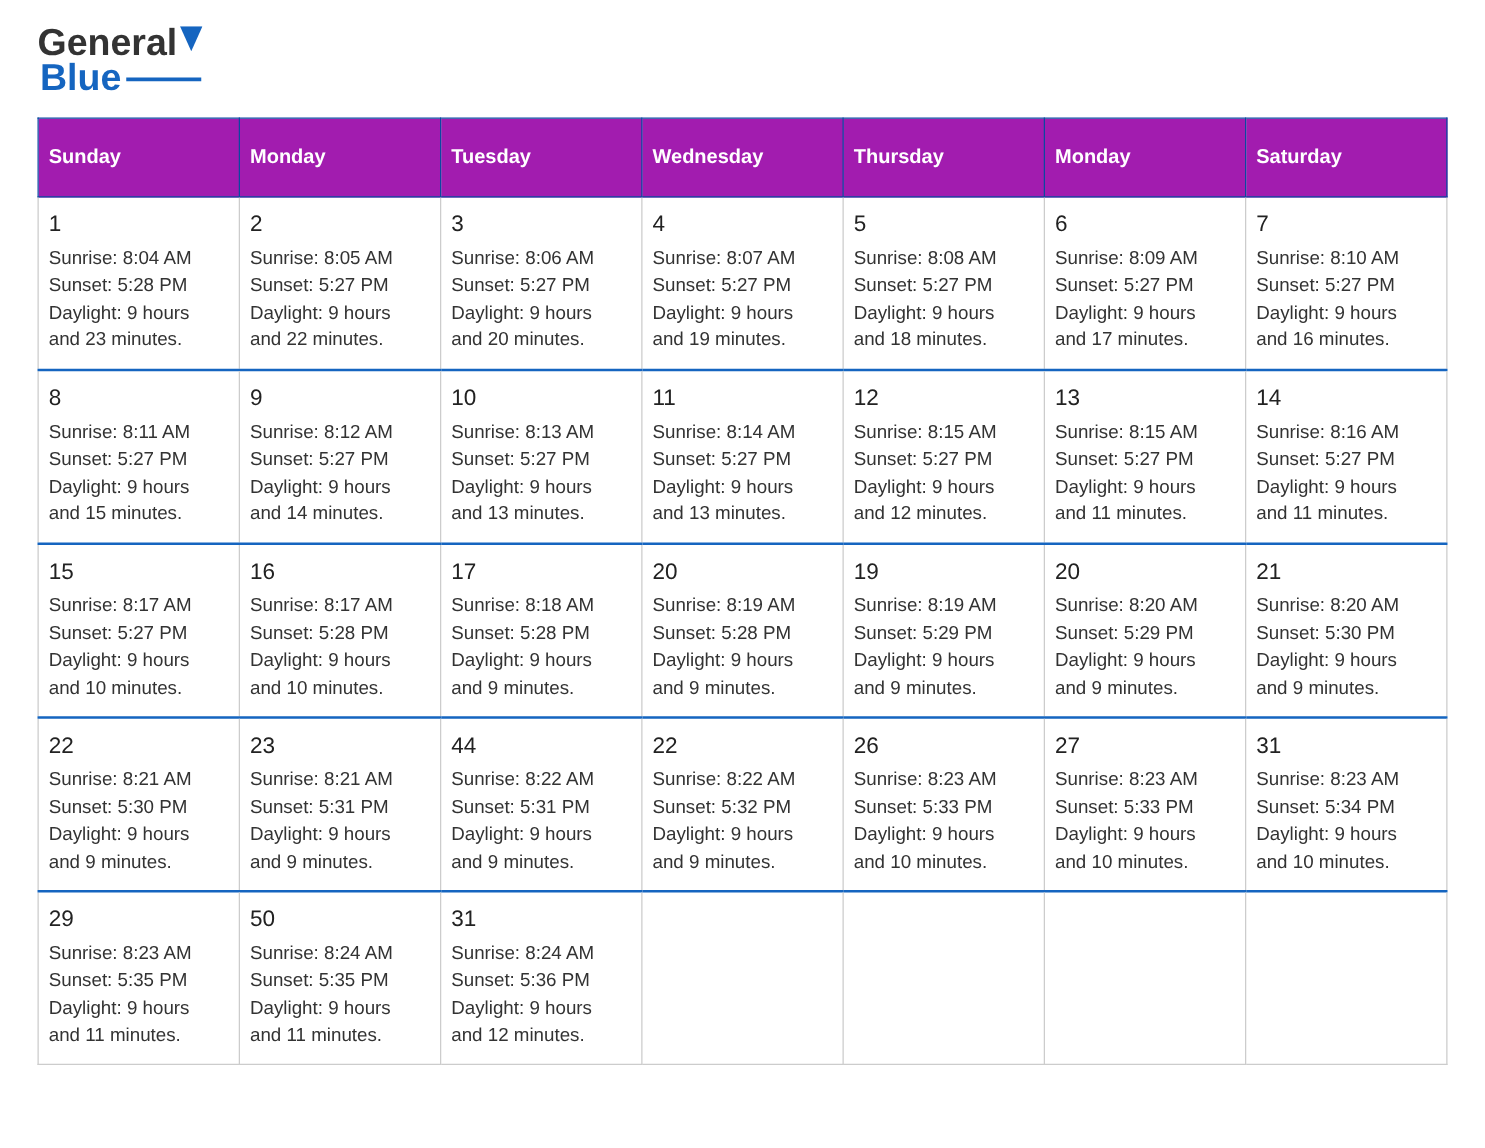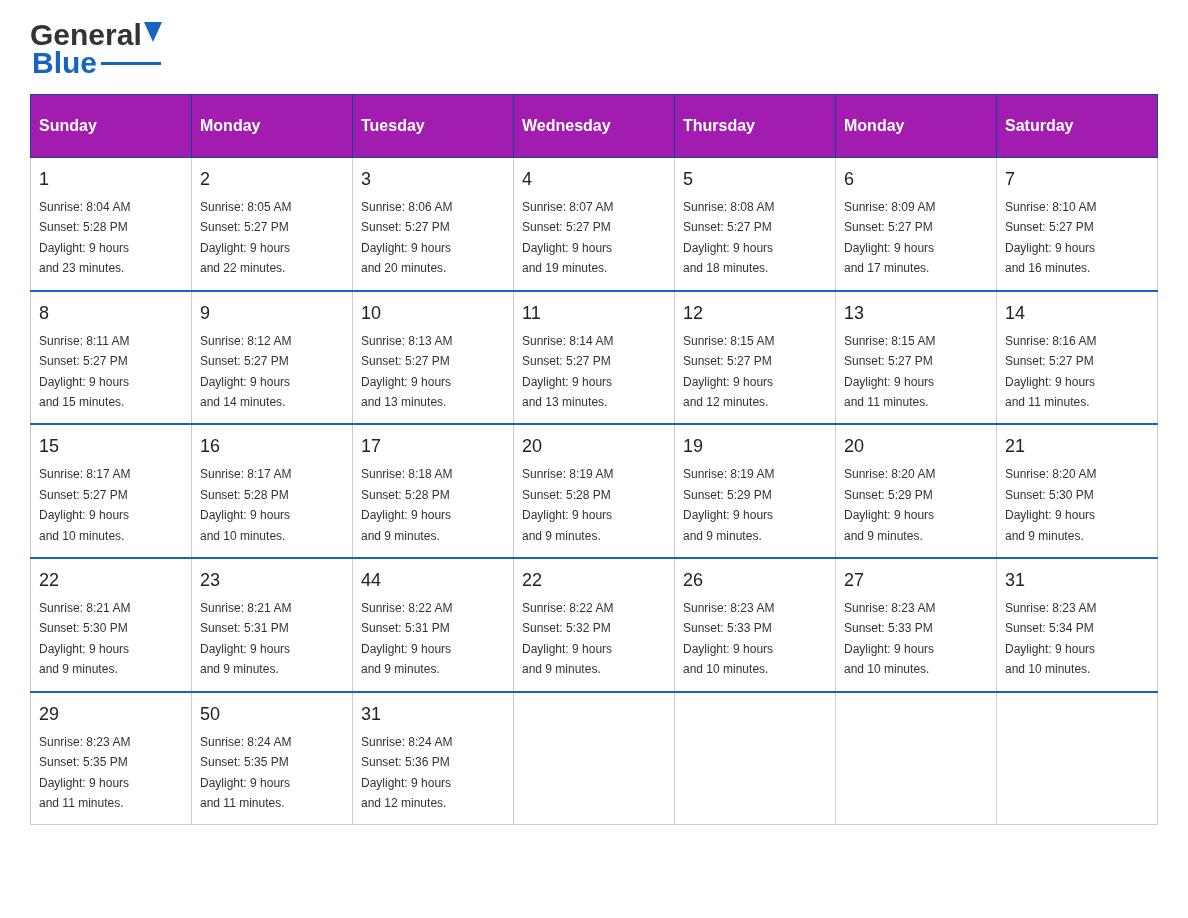--- a/index.html
+++ b/index.html
@@ -59,21 +59,21 @@
       line-height: 1.45;
     }
     .calendar-table tbody tr td .day-number {
       font-size: 18px;
       font-weight: normal;
       display: block;
       margin-bottom: 4px;
       color: #222;
     }
     .calendar-table tbody tr td .day-info {
-      font-size: 12px;
+      font-size: 15px;
       color: #333;
     }
     .calendar-table tbody tr:not(:last-child) td {
       border-bottom: 2px solid #1565C0;
     }
     .empty-cell {
       background: #fff;
     }
   </style>
 </head>

